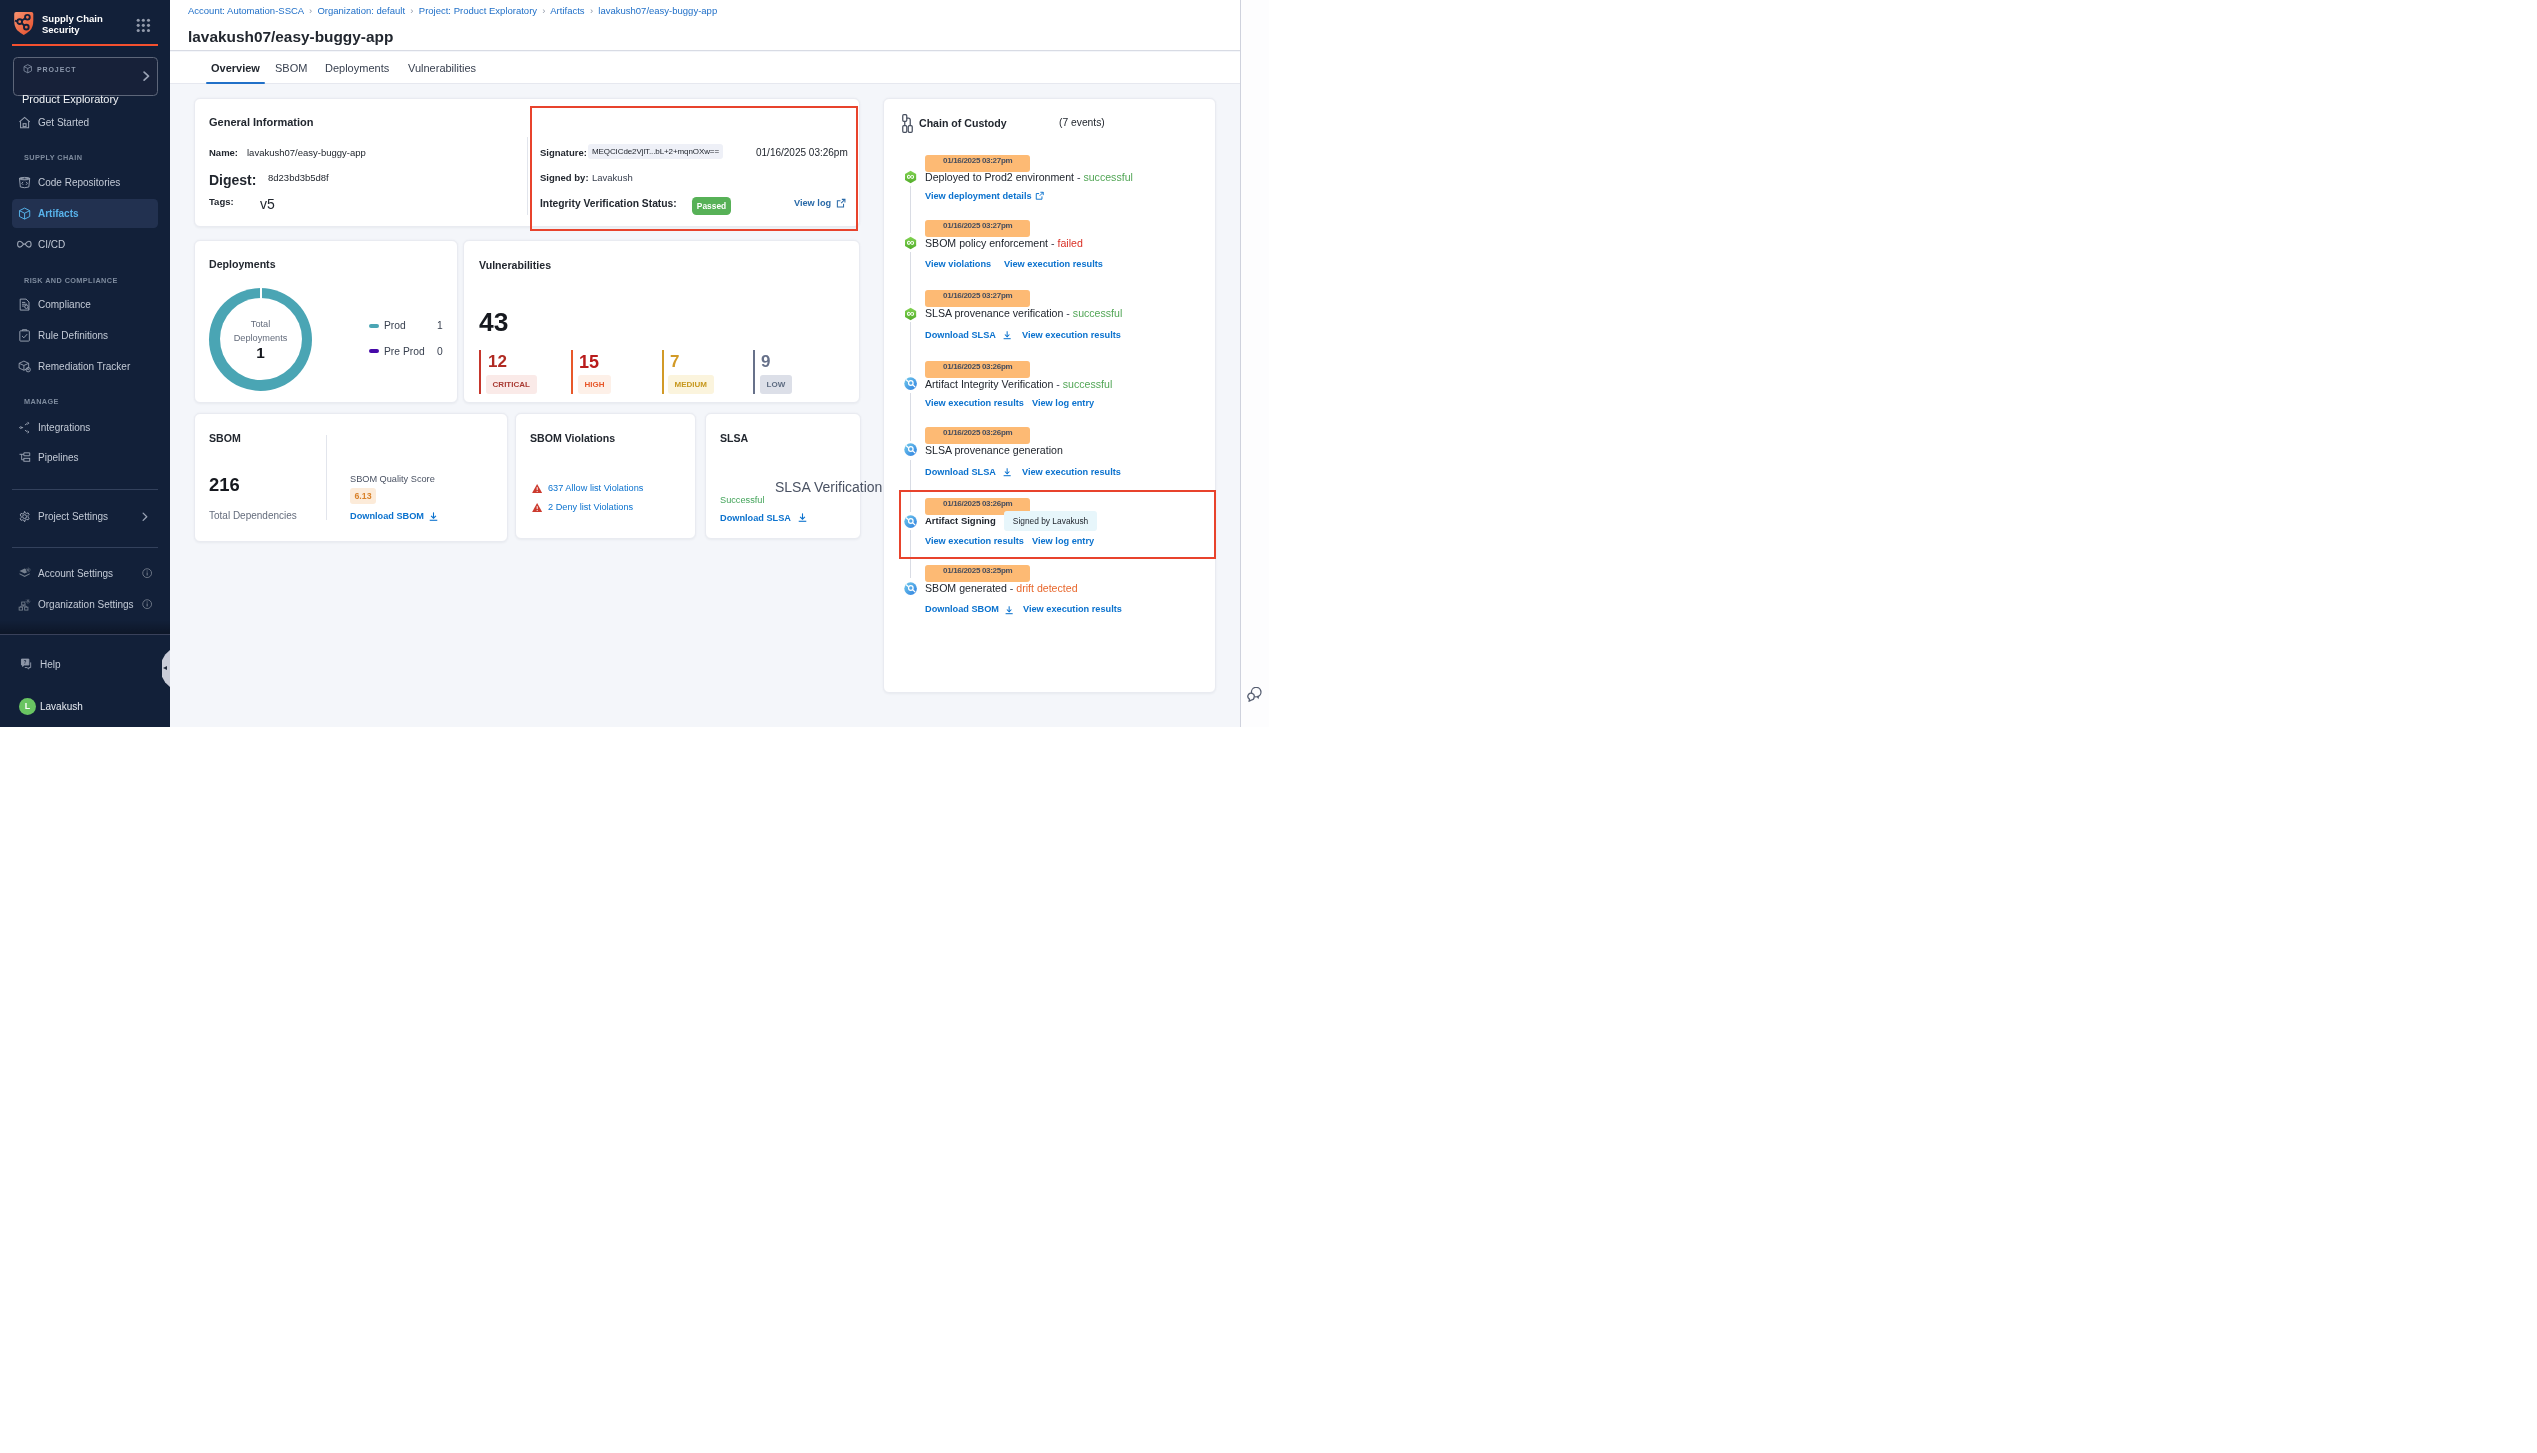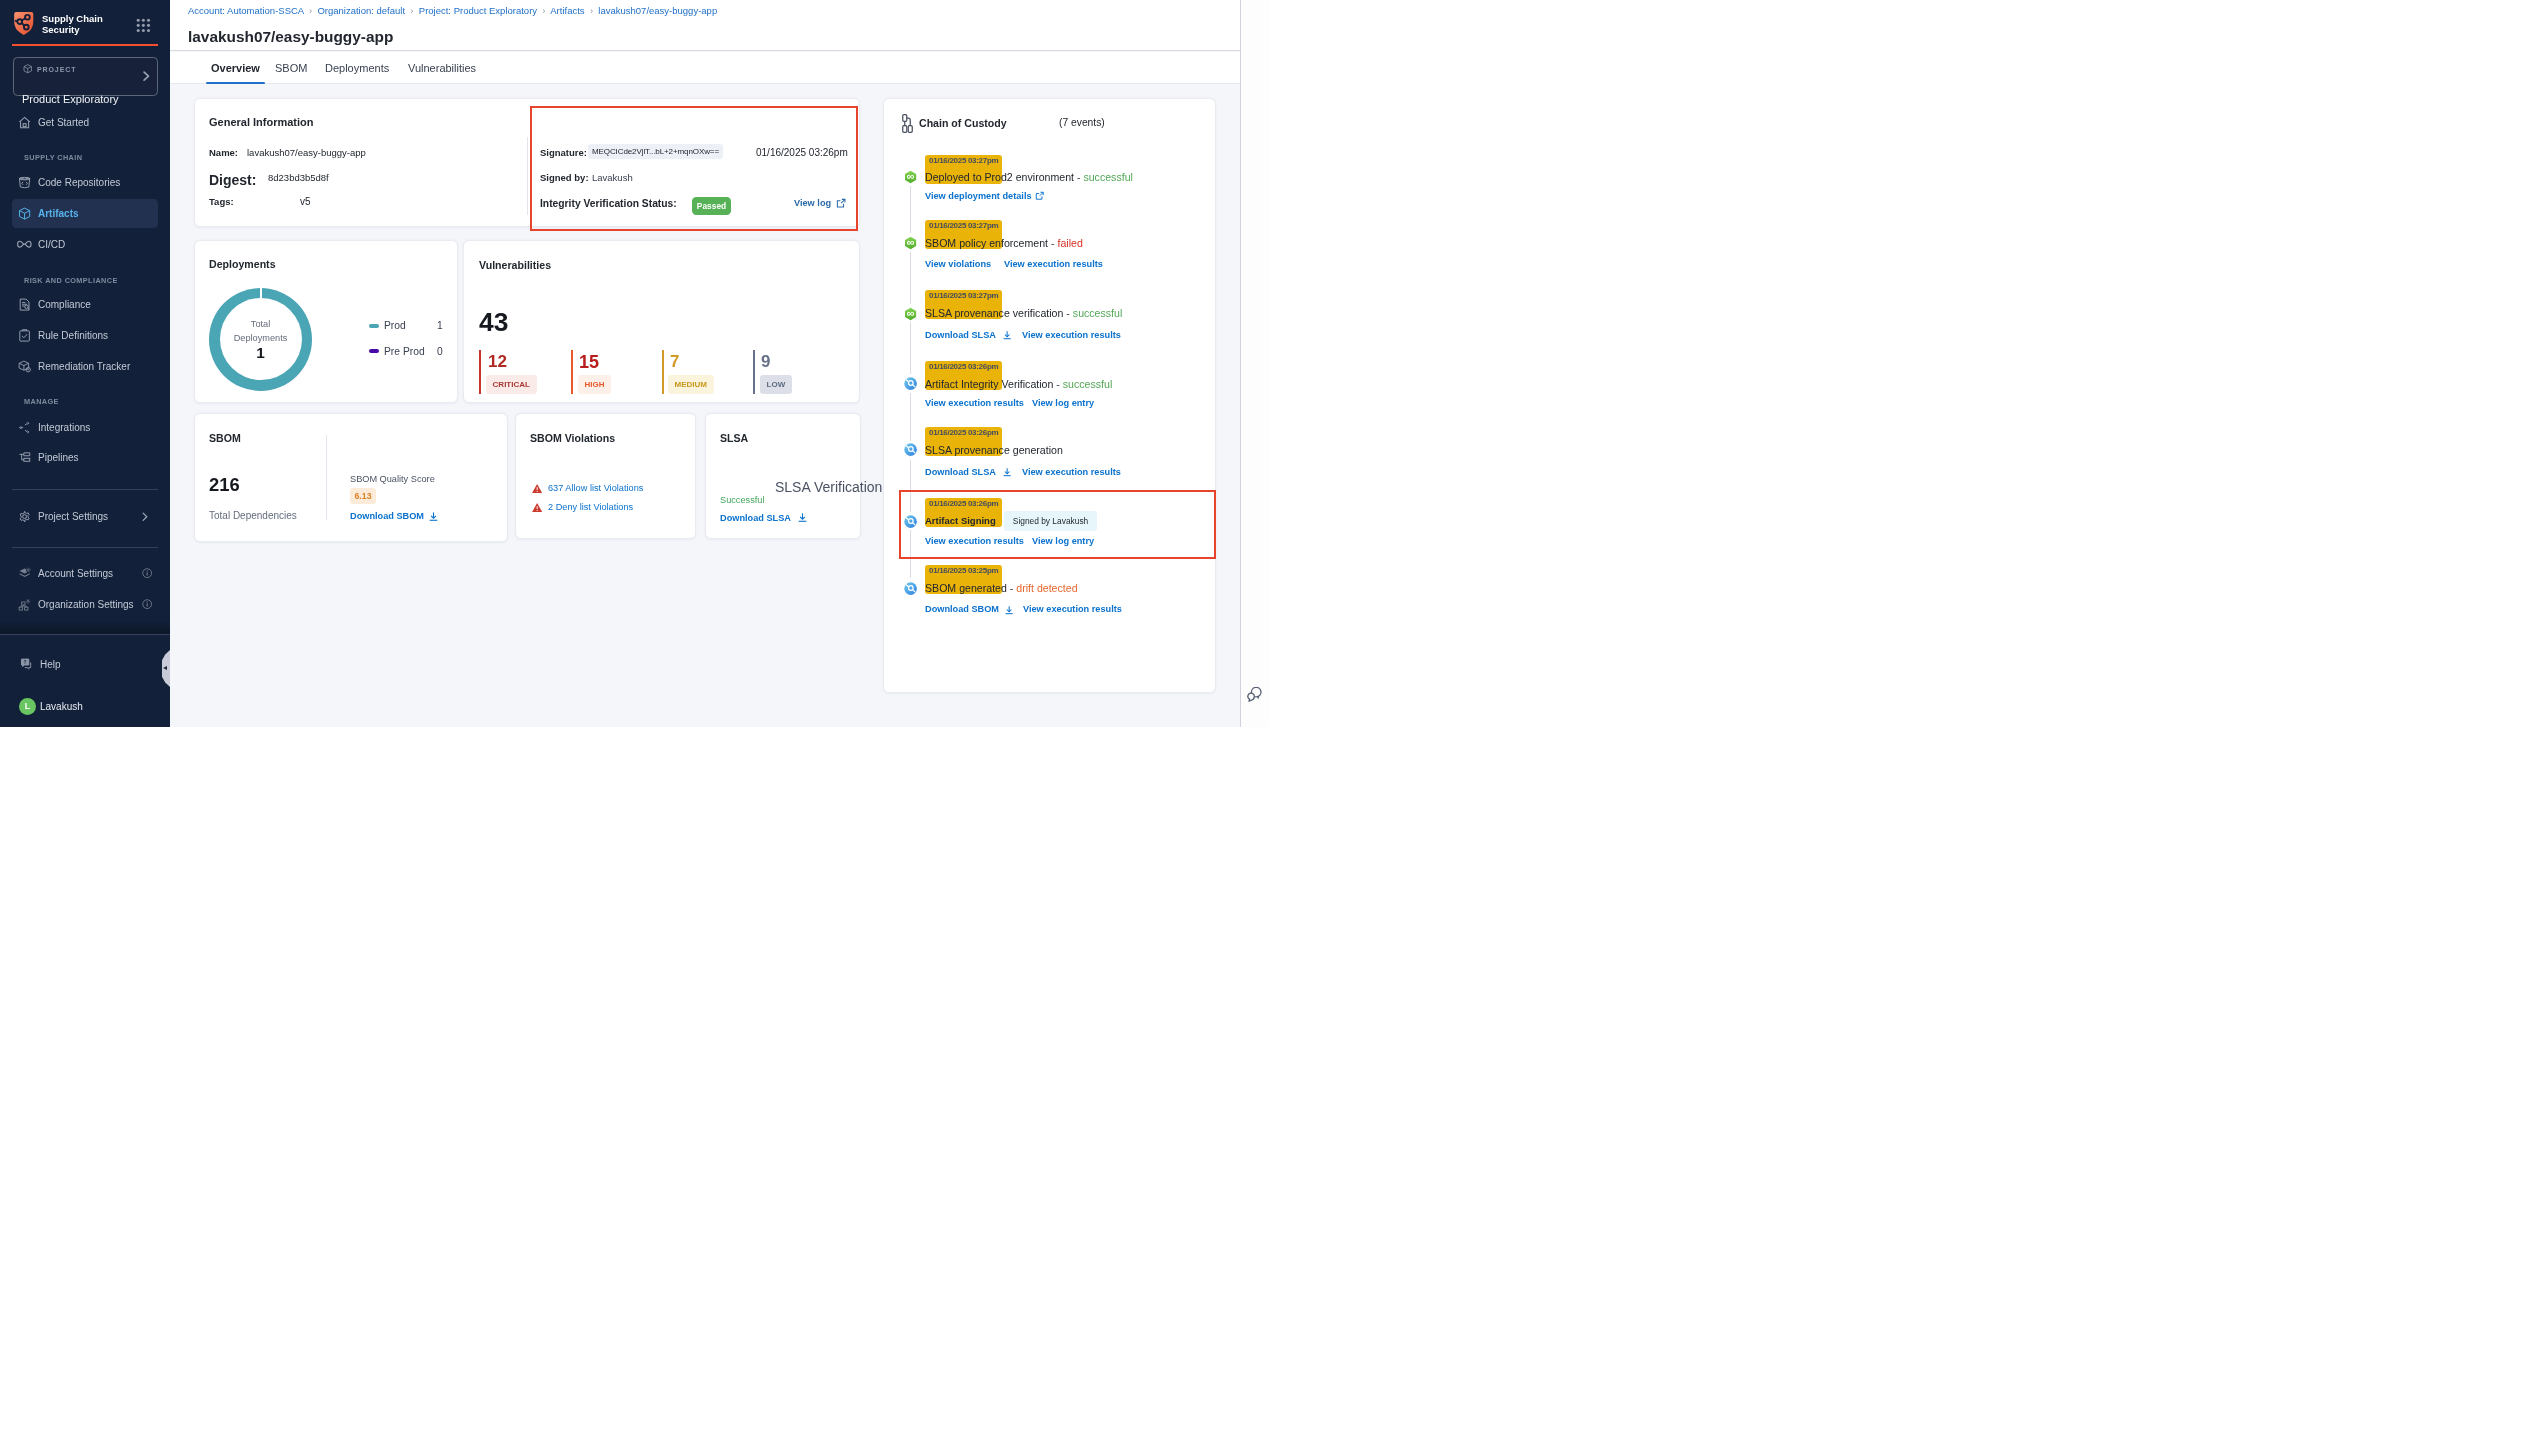--- a/index.html
+++ b/index.html
@@ -2,21 +2,21 @@
 <html style="font-size:11.7px"><head>
 <meta charset="utf-8">
 <style>
 * { margin:0; padding:0; box-sizing:border-box; }
 html,body { width:1269px; height:727px; }
 body { font-family:"Liberation Sans",sans-serif; position:relative; background:#ffffff; overflow:hidden; }
 .abs { position:absolute; }
 .card { position:absolute; background:#fff; border:0.7px solid #e9ebf1; border-radius:5.9px; box-shadow:0 0.7px 2.2px rgba(40,50,70,.06); }
 .nav { position:absolute; font-size:10px; color:#c3cad6; }
 .sec { position:absolute; font-size:7.3px; font-weight:bold; letter-spacing:0.4px; color:#7e8b9e; }
-.pill { position:absolute; height:29px; background:#eab308; border-radius:2.9px; padding:0 4px; font-size:8px; font-weight:bold; color:#464e5e; line-height:12.5px; letter-spacing:-0.3px; }
+.pill { position:absolute; height:17px; background:#fdba74; border-radius:2.9px; padding:0 18px; font-size:8px; font-weight:bold; color:#464e5e; line-height:12.5px; letter-spacing:-0.3px; }
 .etitle { position:absolute; font-size:10.6px; color:#22272f; }
 .elink { position:absolute; font-size:9.2px; font-weight:bold; color:#0b72ce; }
 .dash { color:#394150; }
 .ok { color:#52a656; }
 </style>
 </head>
 <body>
 
 
 <div class="abs" style="left:170px; top:0; width:1071px; height:727px; background:#f4f6fa;"></div>
@@ -39,21 +39,21 @@
 <div class="abs" style="left:408px; top:62px; font-size:11px; color:#394150;">Vulnerabilities</div>
 
 
 <div class="card" style="left:194px; top:98px; width:666px; height:129px;"></div>
 <div class="abs" style="left:209px; top:116px; font-size:11px; font-weight:bold; color:#22272f;">General Information</div>
 <div class="abs" style="left:209px; top:147px; font-size:9.5px; font-weight:bold; color:#22272f;">Name:</div>
 <div class="abs" style="left:247px; top:147px; font-size:9.5px; color:#22272f;">lavakush07/easy-buggy-app</div>
 <div class="abs" style="left:209px; top:172px; font-size:14px; font-weight:bold; color:#22272f;">Digest:</div>
 <div class="abs" style="left:268px; top:172px; font-size:9.5px; color:#22272f;">8d23bd3b5d8f</div>
 <div class="abs" style="left:209px; top:196px; font-size:9.5px; font-weight:bold; color:#22272f;">Tags:</div>
-<div class="abs" style="left:260px; top:196px; font-size:10px; color:#22272f;margin-left:40px;">v5</div>
+<div class="abs" style="left:260px; top:196px; font-size:14px; color:#22272f;">v5</div>
 <div class="abs" style="left:527px; top:137px; width:0.7px; height:78px; background:#e2e5ec;"></div>
 
 <div class="abs" style="left:530px; top:106px; width:328px; height:125px; border:2.6px solid #e8432c;"></div>
 <div class="abs" style="left:540px; top:147px; font-size:9.5px; font-weight:bold; color:#22272f;">Signature:</div>
 <div class="abs" style="left:588px; top:144px; width:135px; height:15.4px; background:#eef0f7; border-radius:2.9px; font-size:8px; letter-spacing:-0.1px; color:#22272f; line-height:15.4px; text-align:center;">MEQCICde2VjlT...bL+2+mqnOXw==</div>
 <div class="abs" style="left:756px; top:147px; font-size:10px; color:#22272f;">01/16/2025 03:26pm</div>
 <div class="abs" style="left:540px; top:172px; font-size:9.5px; font-weight:bold; color:#22272f;">Signed by:</div>
 <div class="abs" style="left:592px; top:172px; font-size:9.5px; color:#394150;">Lavakush</div>
 <div class="abs" style="left:540px; top:198px; font-size:10.3px; font-weight:bold; color:#22272f;">Integrity Verification Status:</div>
 <div class="abs" style="left:692px; top:197px; width:39px; height:18.4px; background:#57b157; border-radius:4.4px; color:#fff; font-size:8.4px; font-weight:bold; line-height:18.4px; text-align:center;">Passed</div>

